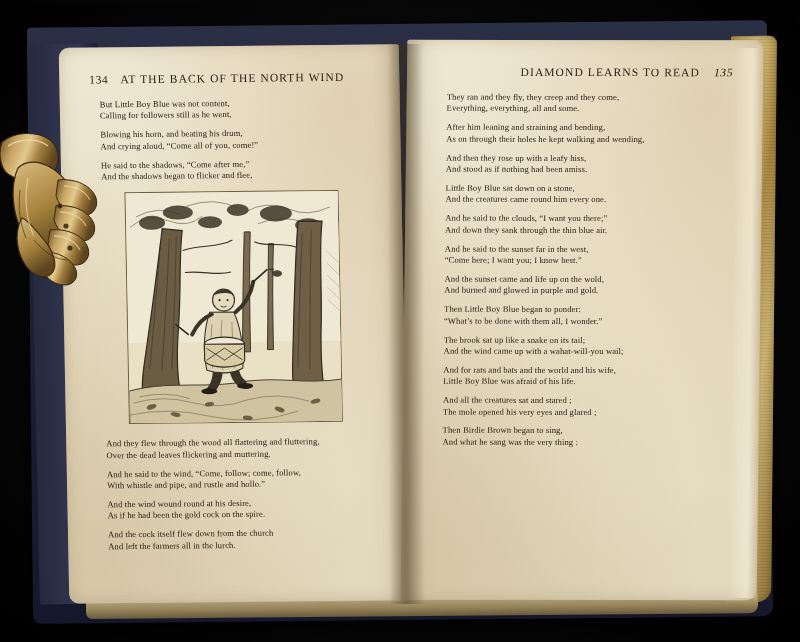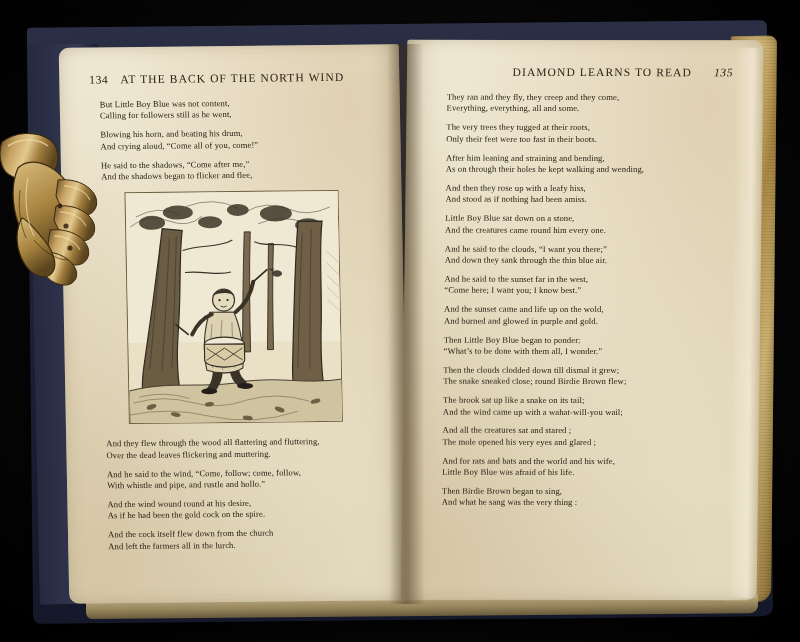--- a/index.html
+++ b/index.html
@@ -114,21 +114,21 @@
   .running-head {
     display: flex; align-items: baseline;
     color: #2a2113;
     font-size: 11.5px;
     letter-spacing: 1.1px;
     text-transform: uppercase;
     font-family: "Liberation Serif", serif;
   }
   .running-head .folio { font-size: 11.5px; letter-spacing: .6px; }
   .rh-left .folio { margin-right: 12px; }
-  .rh-right { justify-content: flex-end; gap: 8px; }
+  .rh-right { justify-content: flex-end; }
   .rh-right .folio { margin-left: 14px; font-style: italic; }
   .rh-title { font-weight: 400; }
 
   .stanza {
     color: #221a0e;
     font-size: 8.6px;
     line-height: 11.4px;
     margin: 0 0 7.5px 0;
     white-space: pre-line;
     letter-spacing: .1px;
@@ -321,44 +321,40 @@
       <div class="page-inner">
 
         <div class="running-head rh-right">
           <span class="rh-title">DIAMOND LEARNS TO READ</span>
           <span class="folio">135</span>
         </div>
 
         <div class="verse-block-top">
           <p class="stanza indent">They ran and they fly, they creep and they come,
 Everything, everything, all and some.</p>
-          <p class="stanza indent">The very trees they tugged at their roots,
-Only their feet were too fast in their boots.</p>
           <p class="stanza indent">After him leaning and straining and bending,
 As on through their holes he kept walking and wending,</p>
           <p class="stanza indent">And then they rose up with a leafy hiss,
 And stood as if nothing had been amiss.</p>
           <p class="stanza indent">Little Boy Blue sat down on a stone,
 And the creatures came round him every one.</p>
           <p class="stanza indent">And he said to the clouds, “I want you there;”
 And down they sank through the thin blue air.</p>
           <p class="stanza indent">And he said to the sunset far in the west,
 “Come here; I want you; I know best.”</p>
           <p class="stanza indent">And the sunset came and life up on the wold,
 And burned and glowed in purple and gold.</p>
           <p class="stanza indent">Then Little Boy Blue began to ponder:
 “What’s to be done with them all, I wonder.”</p>
-          <p class="stanza indent">Then the clouds clodded down till dismal it grew;
-The snake sneaked close; round Birdie Brown flew;</p>
           <p class="stanza indent">The brook sat up like a snake on its tail;
 And the wind came up with a wahat-will-you wail;</p>
+          <p class="stanza indent">And for rats and bats and the world and his wife,
+Little Boy Blue was afraid of his life.</p>
           <p class="stanza indent">And all the creatures sat and stared ;
 The mole opened his very eyes and glared ;</p>
-          <p class="stanza indent">And for rats and bats and the world and his wife,
-Little Boy Blue was afraid of his life.</p>
           <p class="stanza indent">Then Birdie Brown began to sing,
 And what he sang was the very thing :</p>
         </div>
 
       </div>
     </div>
 
     <div class="gutter-shade"></div>
     <div class="curl"></div>
   </div>

